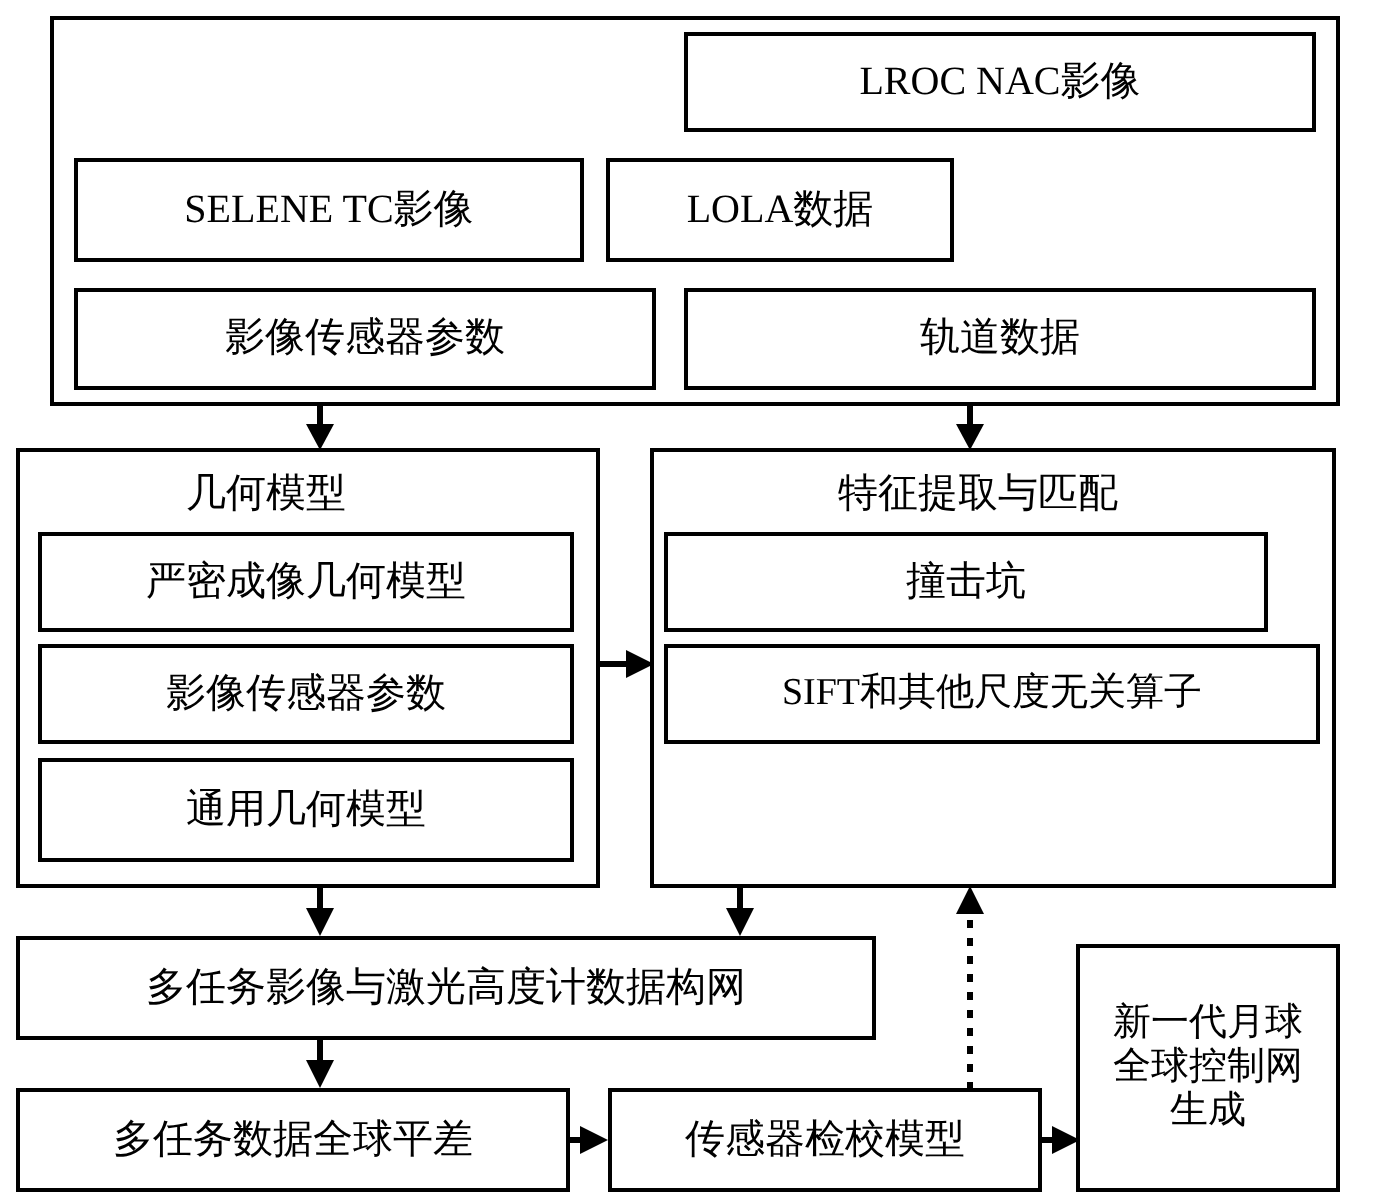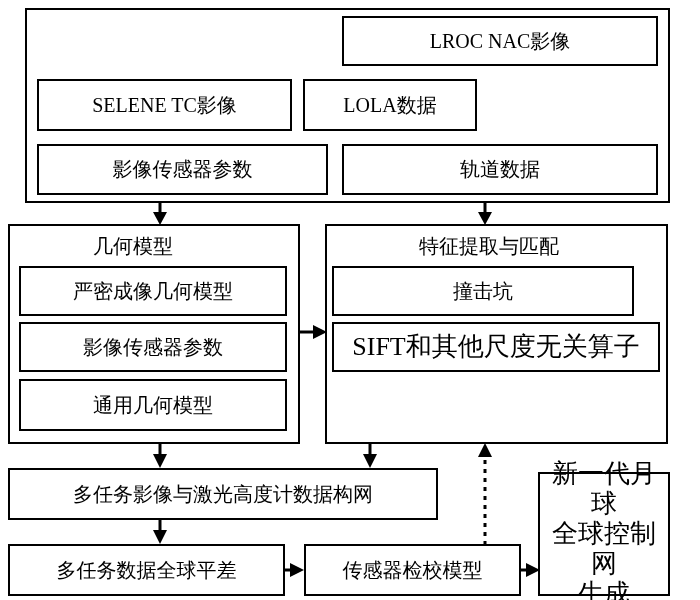--- a/index.html
+++ b/index.html
@@ -39,21 +39,21 @@
   .grouptitle {
     position: absolute;
     text-align: center;
     white-space: nowrap;
   }
   .arrow {
     position: absolute;
   }
   .arrow svg { display: block; }
   .f20 { font-size: 20px; }
-  .f19 { font-size: 26px; }
+  .f19 { font-size: 19px; }
 </style>
 </head>
 <body>
 
 <div id="canvas">
 
   <div class="group" style="left:25px; top:8px; width:645px; height:195px;"></div>
 
 
   <div class="box f20" style="left:342px; top:16px; width:316px; height:50px;">LROC NAC影像</div>

